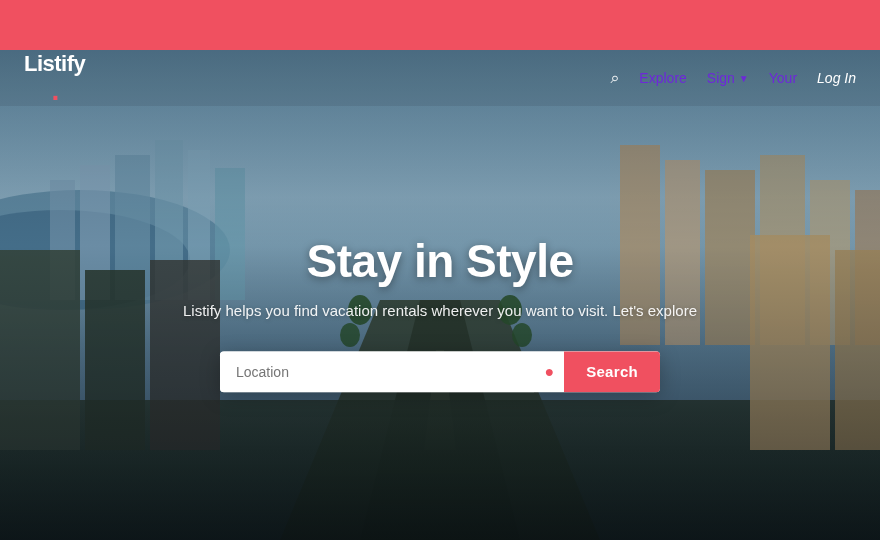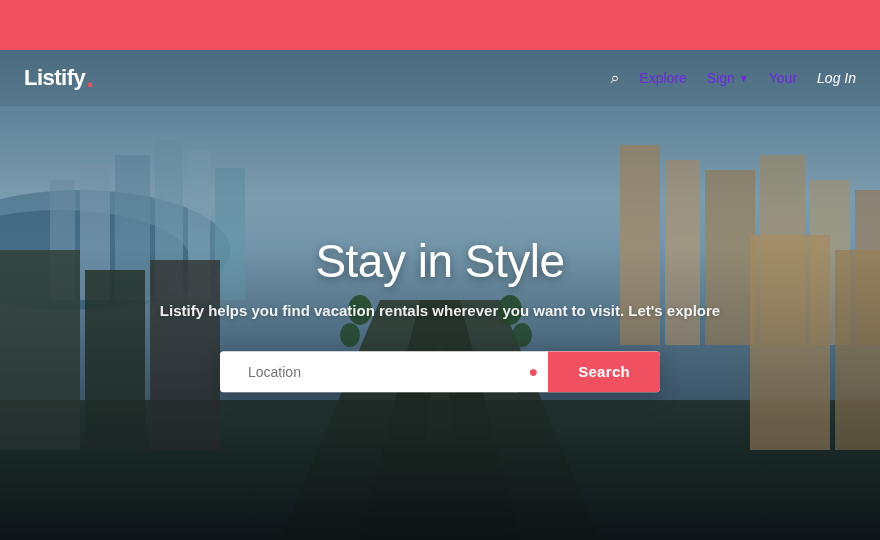--- a/index.html
+++ b/index.html
@@ -69,20 +69,21 @@
       background: rgba(0,0,0,0.08);
     }
 
     .logo {
       display: flex;
       align-items: center;
       font-size: 22px;
       font-weight: 700;
       color: #ffffff;
       letter-spacing: -0.5px;
+      flex-direction: column;
     }
 
     .logo-dot {
       color: #f05060;
       font-size: 28px;
       line-height: 1;
       margin-left: 1px;
     }
 
     .nav-links {
@@ -141,71 +142,71 @@
       top: 50%;
       left: 50%;
       transform: translate(-50%, -45%);
       text-align: center;
       z-index: 10;
       width: 600px;
     }
 
     .hero-title {
       font-size: 46px;
-      font-weight: 400;
+      font-weight: 700;
       color: #ffffff;
       text-shadow: 0 2px 8px rgba(0,0,0,0.4);
       margin-bottom: 14px;
       letter-spacing: -0.5px;
       margin-top: 19px;
     }
 
     .hero-subtitle {
       font-size: 15px;
       color: rgba(255,255,255,0.92);
       text-shadow: 0 1px 4px rgba(0,0,0,0.3);
       margin-bottom: 32px;
-      font-weight: 700;
+      font-weight: 400;
     }
 
     
     .search-bar {
       display: flex;
       align-items: center;
       background: #ffffff;
       border-radius: 4px;
       overflow: hidden;
       width: 440px;
       margin: 0 auto;
       box-shadow: 0 4px 20px rgba(0,0,0,0.25);
     }
 
     .search-input {
       flex: 1;
       border: none;
       outline: none;
-      padding: 12px 28px;
+      padding: 12px 16px;
       font-size: 14px;
       color: #6d28d9;
       font-family: inherit;
     }
 
     .location-pin {
       color: #f05060;
       font-size: 16px;
       padding: 0 10px;
       display: flex;
       align-items: center;
     }
 
     .search-button {
       background-color: #f05060;
       color: #ffffff;
       border: none;
-      padding: 12px 30px;
+      padding: 12px 22px;
       font-size: 15px;
       font-weight: 600;
       cursor: pointer;
       font-family: inherit;
       letter-spacing: 0.3px;
     }
   </style>
 </head>
 <body>
 

